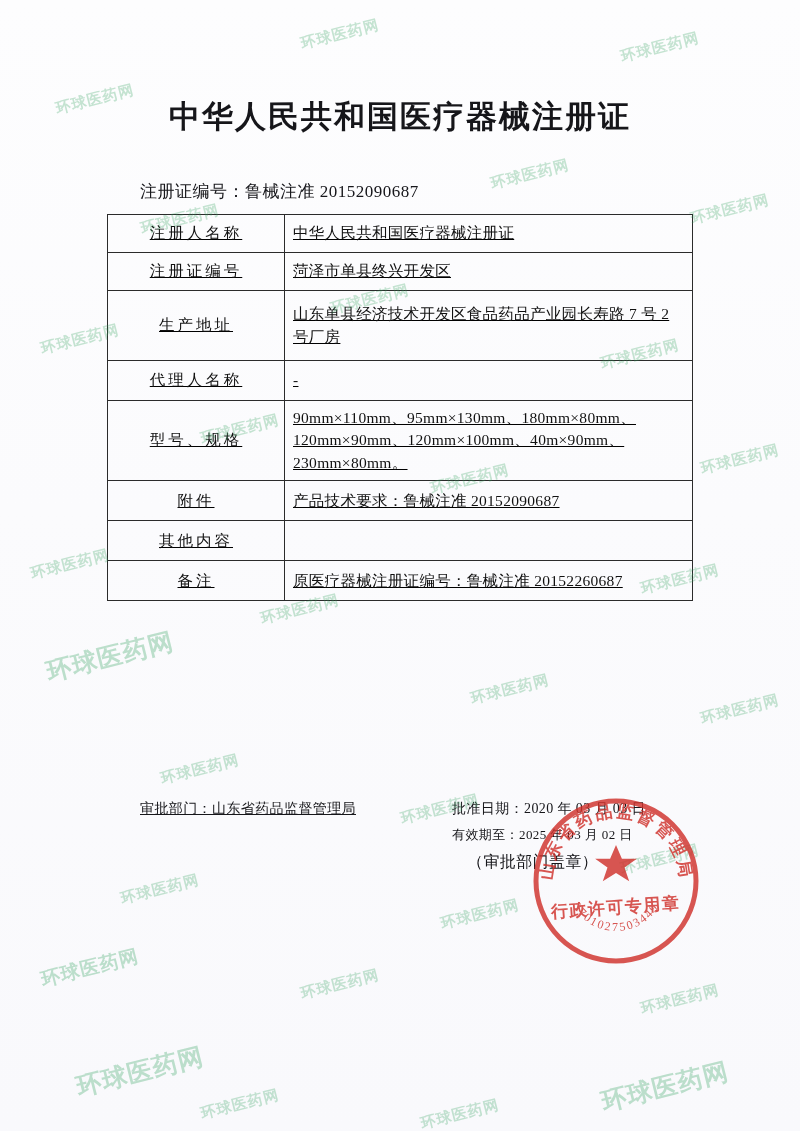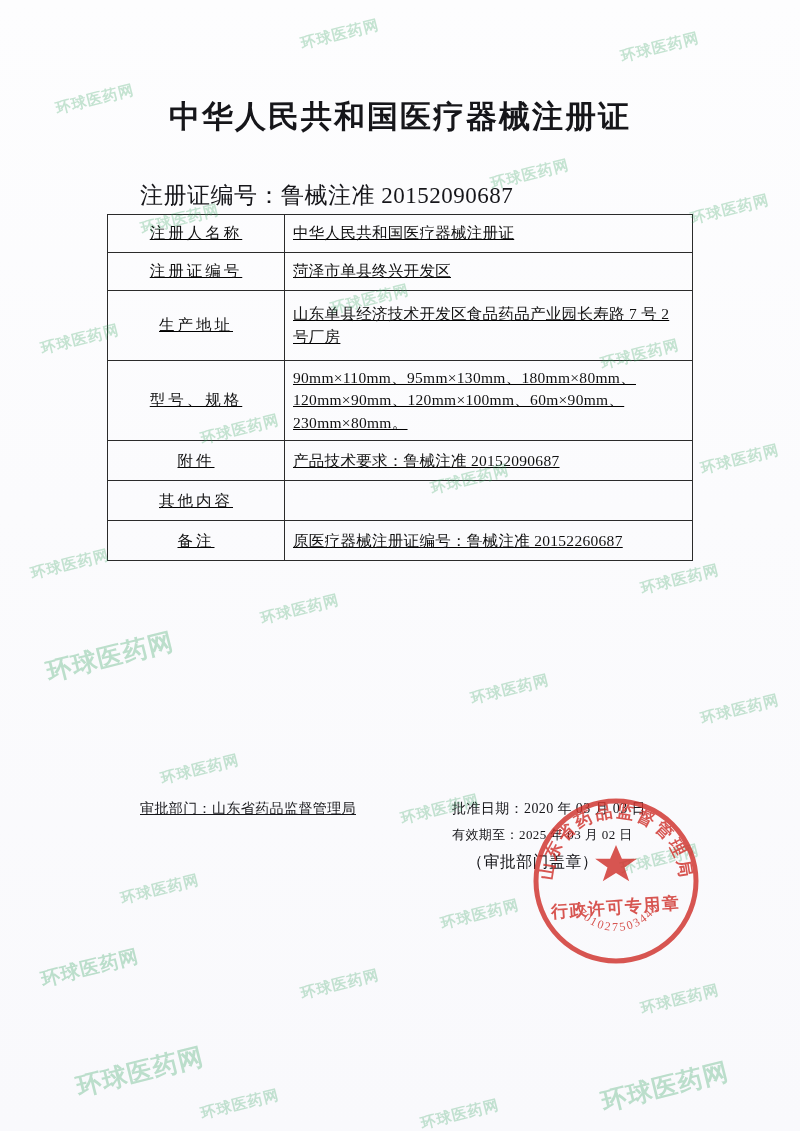--- a/index.html
+++ b/index.html
@@ -59,21 +59,21 @@
     font-weight: 700;
     letter-spacing: 2px;
     color: #16161a;
     font-family: "Liberation Serif", "DejaVu Serif", serif;
   }
 
   .reg-number {
     position: absolute;
     top: 180px;
     left: 140px;
-    font-size: 23px;
+    font-size: 17px;
     color: #16161a;
     letter-spacing: 0.5px;
   }
   .reg-number .val {
     font-family: "Liberation Serif", "DejaVu Serif", serif;
   }
 
   table.cert {
     position: absolute;
     top: 214px;
@@ -194,23 +194,27 @@
         <td class="value">中华人民共和国医疗器械注册证</td>
       </tr>
       <tr class="r-h2">
         <td class="label">注册证编号</td>
         <td class="value">菏泽市单县终兴开发区</td>
       </tr>
       <tr class="r-h3">
         <td class="label">生产地址</td>
         <td class="value">山东单县经济技术开发区食品药品产业园长寿路 7 号 2 号厂房</td>
       </tr>
+      <tr class="r-h4">
+        <td class="label">代理人名称</td>
+        <td class="value dash">-</td>
+      </tr>
       <tr class="r-h7">
         <td class="label">型号、规格</td>
-        <td class="value small-ascii">90mm×110mm、95mm×130mm、180mm×80mm、120mm×90mm、120mm×100mm、60m×90mm、230mm×80mm。</td>
+        <td class="value small-ascii">90mm×110mm、95mm×130mm、180mm×80mm、120mm×90mm、120mm×100mm、40m×90mm、230mm×80mm。</td>
       </tr>
       <tr class="r-h10">
         <td class="label">附件</td>
         <td class="value">产品技术要求：鲁械注准 20152090687</td>
       </tr>
       <tr class="r-h11">
         <td class="label">其他内容</td>
         <td class="value"></td>
       </tr>
       <tr class="r-h12">

